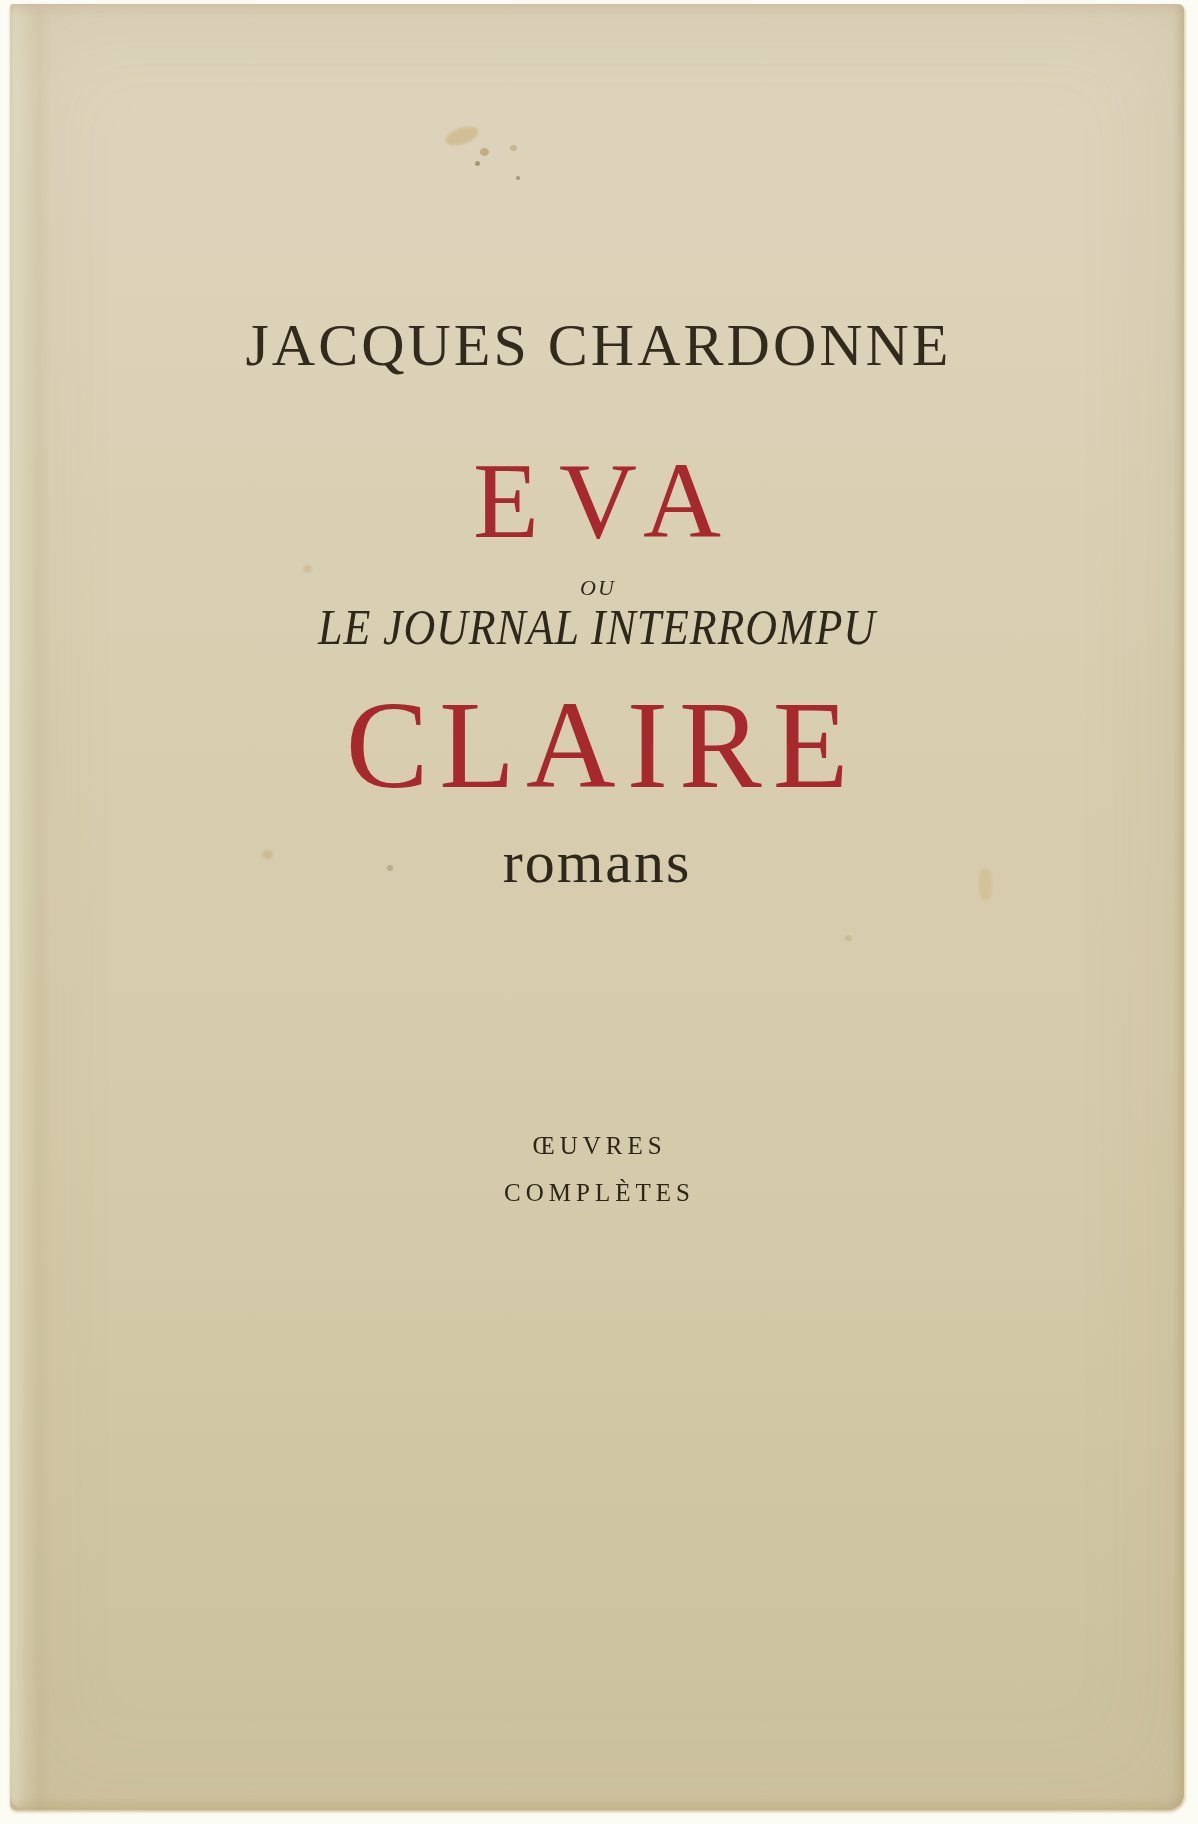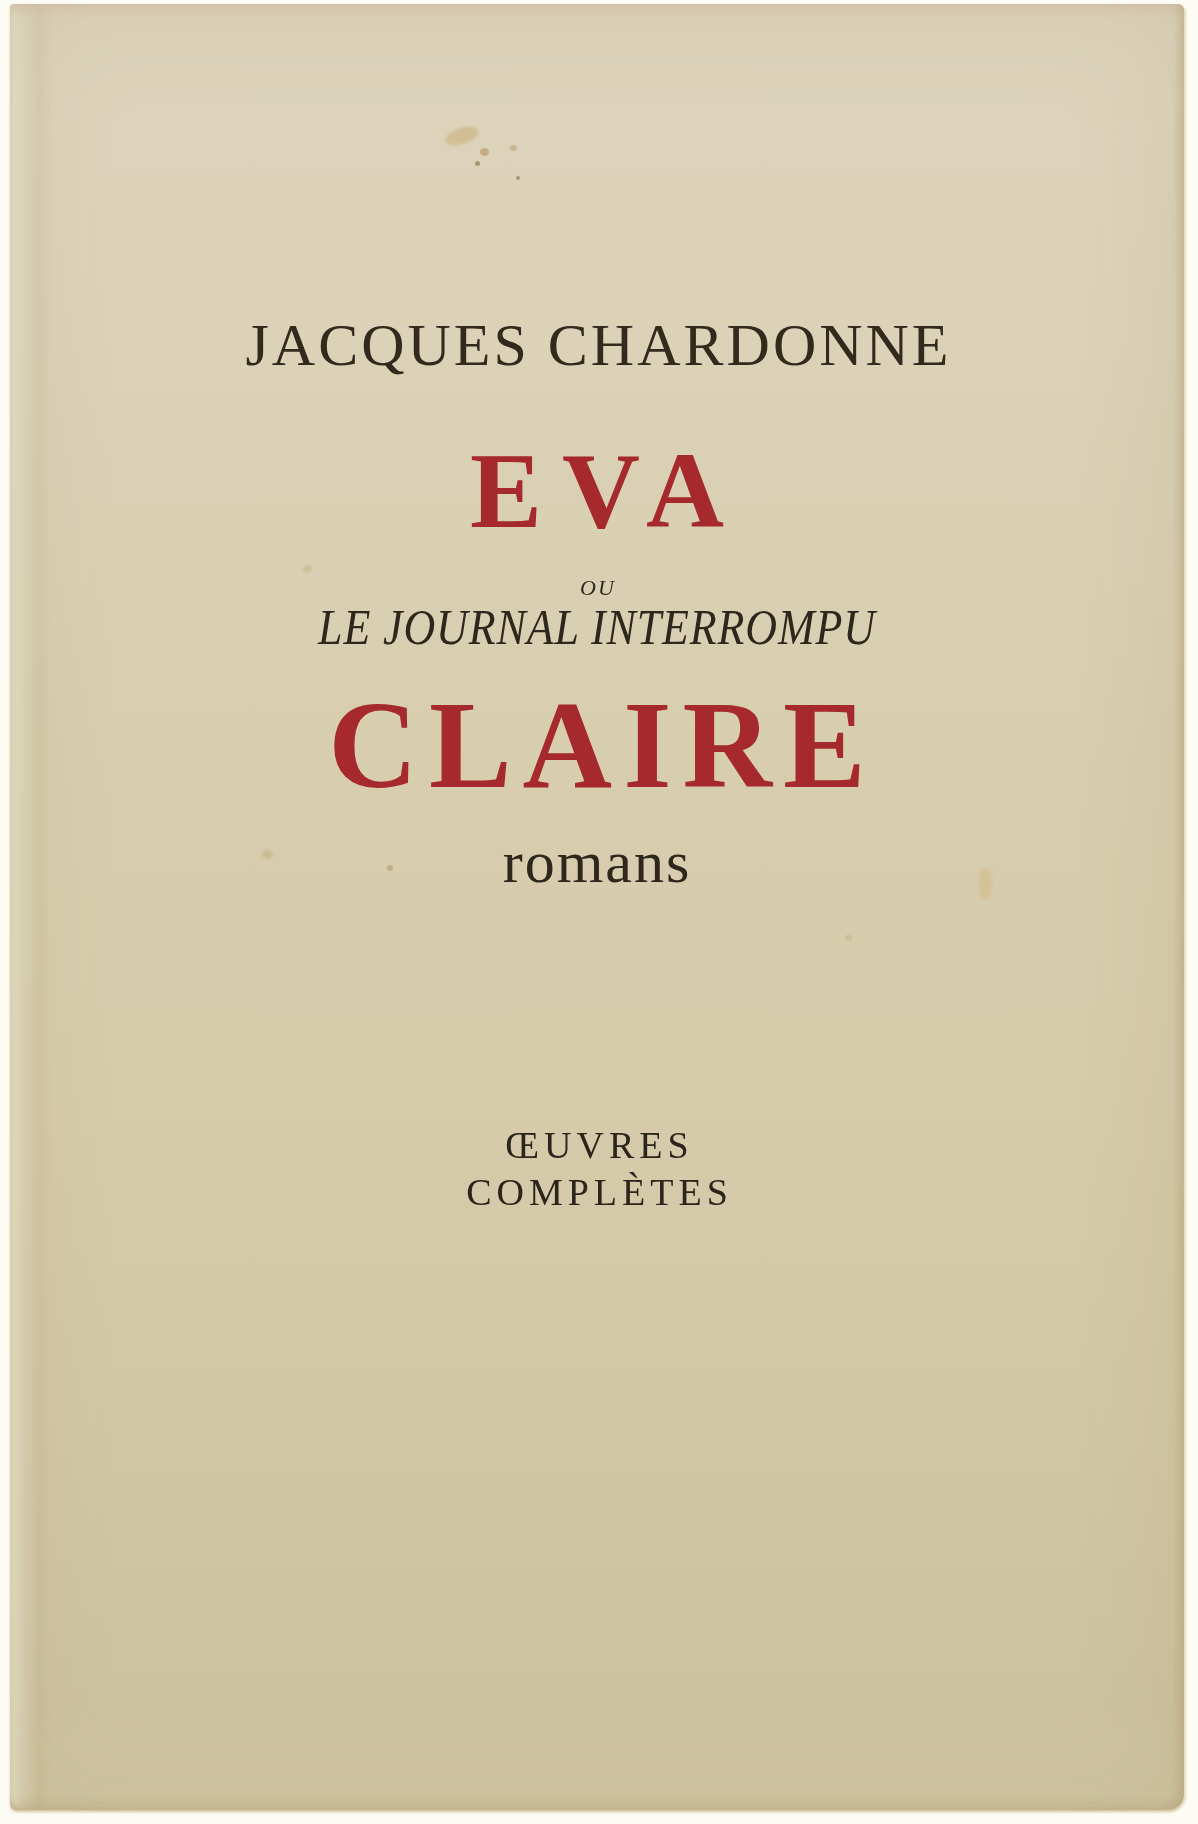--- a/index.html
+++ b/index.html
@@ -72,23 +72,23 @@
     white-space:nowrap;
   }
   .author{
     top:311px;
     font-size:60px;
     letter-spacing:3px;
     text-indent:3px;
     color:#322a1d;
   }
   .title-eva{
-    top:433px;
+    top:443px;
     font-size:108px;
-    font-weight:bold;
+    font-weight:normal;
     letter-spacing:20px;
     text-indent:20px;
     color:var(--title-red);
   }
   .connector{
     top:573px;
     font-size:22px;
     letter-spacing:2px;
     text-indent:2px;
     font-style:italic;
@@ -96,33 +96,33 @@
   .subtitle{
     top:598px;
     font-size:50px;
     font-style:italic;
     letter-spacing:1px;
     transform:scaleX(.88);
   }
   .title-claire{
     top:680px;
     font-size:124px;
-    font-weight:bold;
+    font-weight:normal;
     letter-spacing:11px;
     text-indent:11px;
     color:var(--title-red);
   }
   .genre{
     top:828px;
     font-size:60px;
     letter-spacing:2px;
   }
   .collection{
     top:1118px;
-    font-size:38px;
+    font-size:25px;
     letter-spacing:5px;
     text-indent:5px;
     line-height:47px;
     color:#2b251a;
   }
   .publisher{
     top:1402px;
     font-size:48px;
     letter-spacing:2px;
     text-indent:2px;

